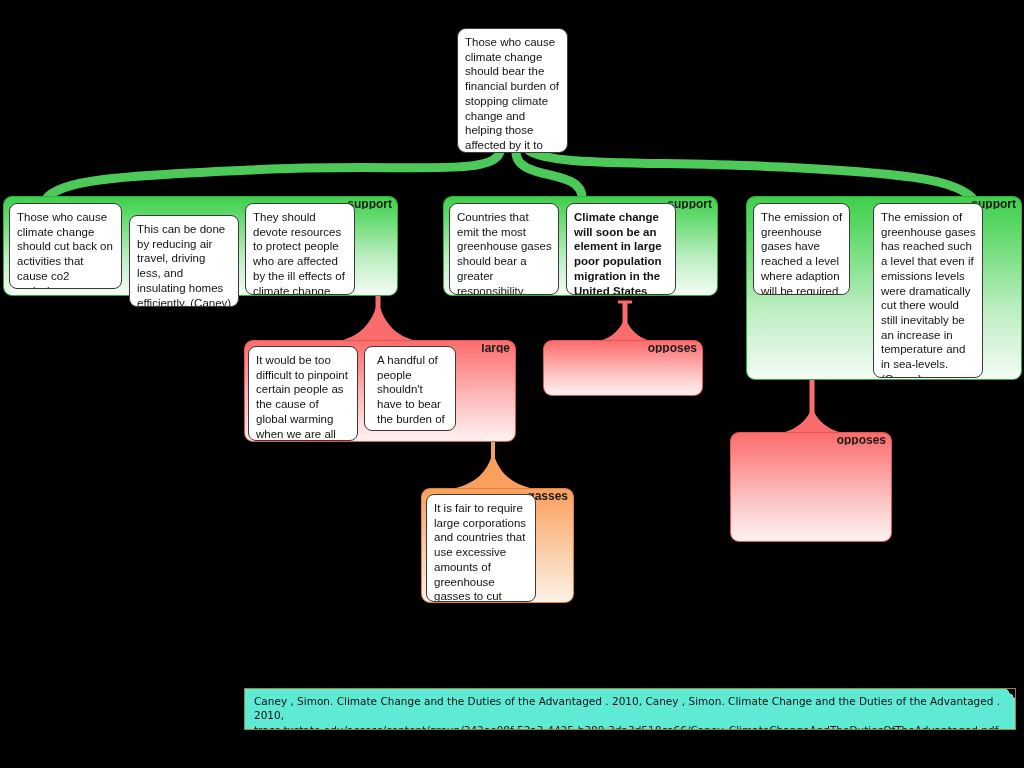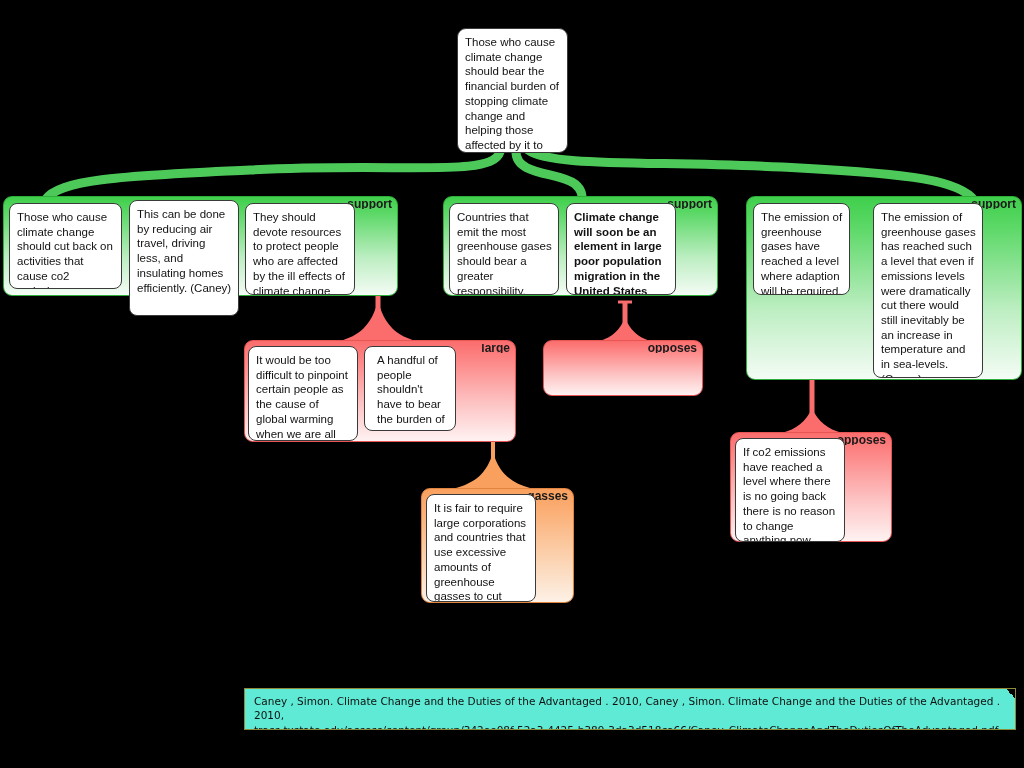--- a/index.html
+++ b/index.html
@@ -100,21 +100,21 @@
   <div class="card root" style="left:457px;top:28px;width:111px;height:125px;">
     <span>Those who cause climate change should bear the financial burden of stopping climate change and helping those affected by it to adapt.</span>
   </div>
 
   <div class="group support" style="left:3px;top:196px;width:395px;height:100px;">
     <span class="group-label">support</span>
   </div>
   <div class="card" style="left:9px;top:203px;width:113px;height:86px;">
     <span>Those who cause climate change should cut back on activities that cause co2 emissions.</span>
   </div>
-  <div class="card" style="left:129px;top:200px;width:110px;height:116px;">
+  <div class="card" style="left:129px;top:215px;width:110px;height:92px;">
     <span>This can be done by reducing air travel, driving less, and insulating homes efficiently. (Caney)</span>
   </div>
   <div class="card" style="left:245px;top:203px;width:110px;height:92px;">
     <span>They should devote resources to protect people who are affected by the ill effects of climate change (Caney)</span>
   </div>
 
   <div class="group support" style="left:443px;top:196px;width:275px;height:100px;">
     <span class="group-label">support</span>
   </div>
   <div class="card" style="left:449px;top:203px;width:110px;height:92px;">
@@ -144,23 +144,20 @@
     <span>A handful of people shouldn't have to bear the burden of taking care of everyone.</span>
   </div>
 
   <div class="group opposes" style="left:543px;top:340px;width:160px;height:56px;">
     <span class="group-label">opposes</span>
   </div>
 
   <div class="group opposes" style="left:730px;top:432px;width:162px;height:110px;">
     <span class="group-label">opposes</span>
   </div>
-  <div class="card" style="left:735px;top:438px;width:110px;height:104px;">
-    <span>If co2 emissions have reached a level where there is no going back there is no reason to change anything now.</span>
-  </div>
 
   <div class="group rebuts" style="left:421px;top:488px;width:153px;height:115px;">
     <span class="group-label">gasses</span>
   </div>
   <div class="card" style="left:426px;top:494px;width:110px;height:108px;">
     <span>It is fair to require large corporations and countries that use excessive amounts of greenhouse gasses to cut back.</span>
   </div>
 
   <div id="citation">
     <div>Caney , Simon. Climate Change and the Duties of the Advantaged . 2010, Caney , Simon. Climate Change and the Duties of the Advantaged . 2010,</div>

